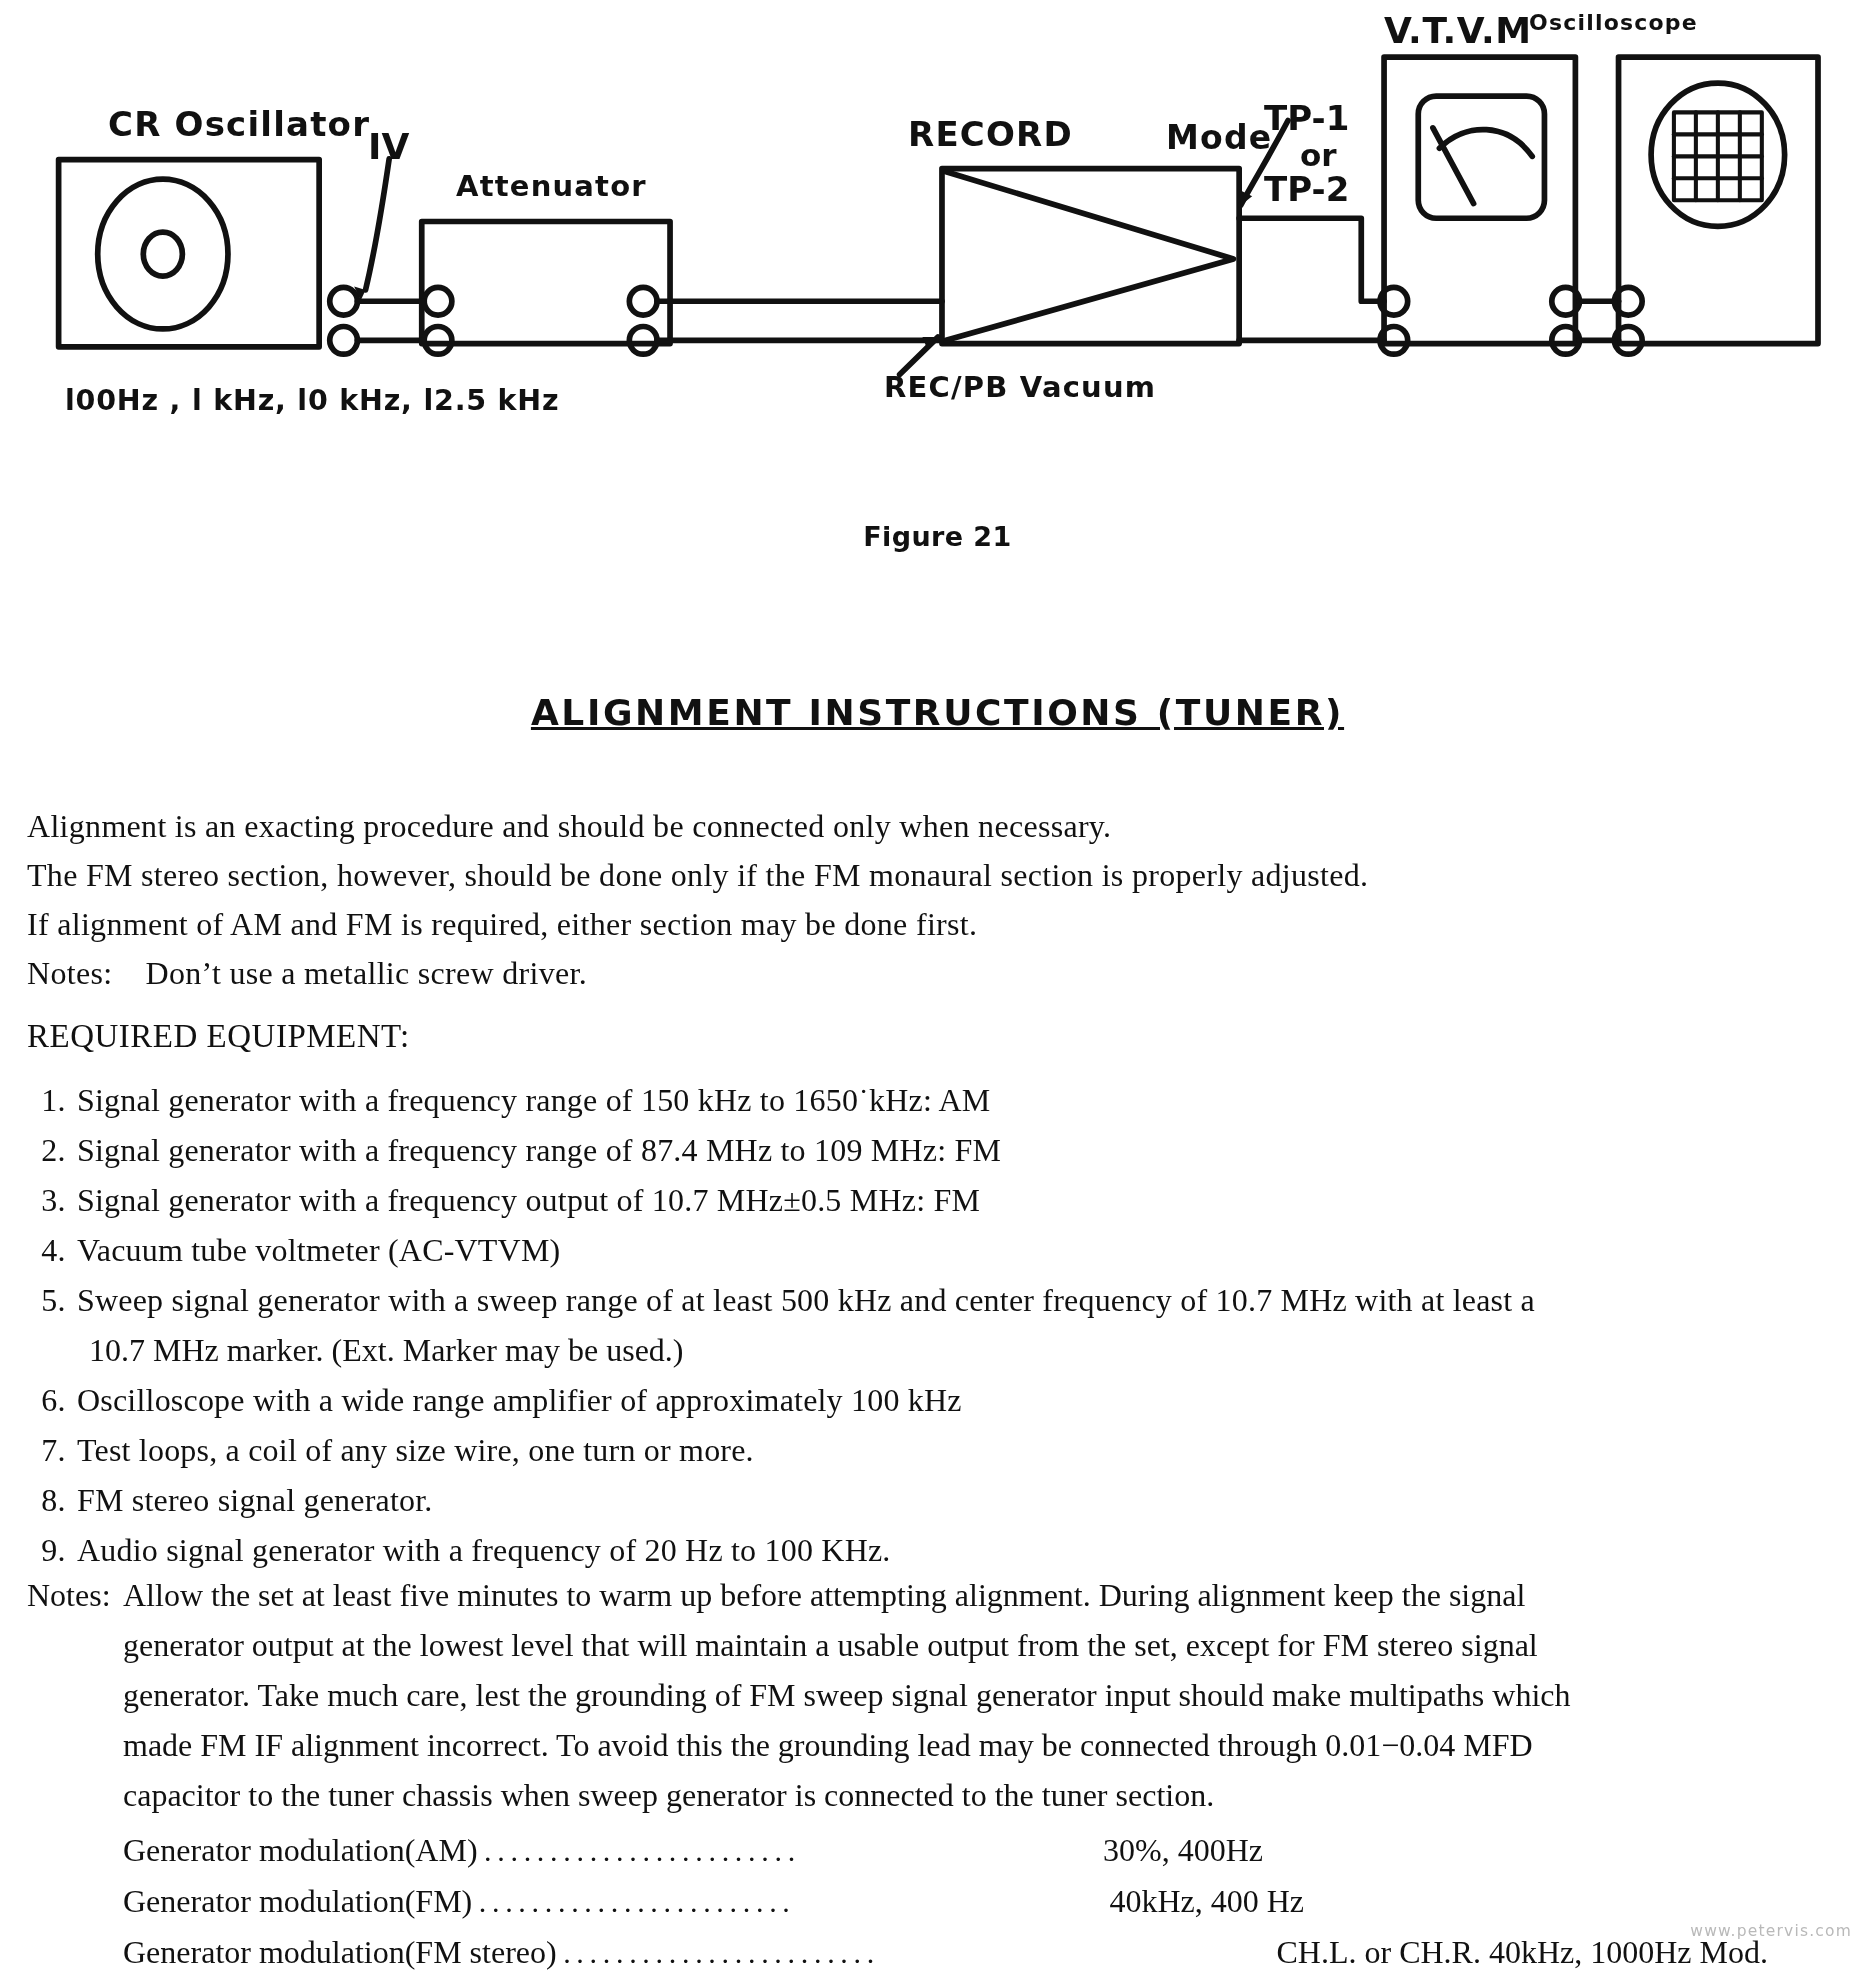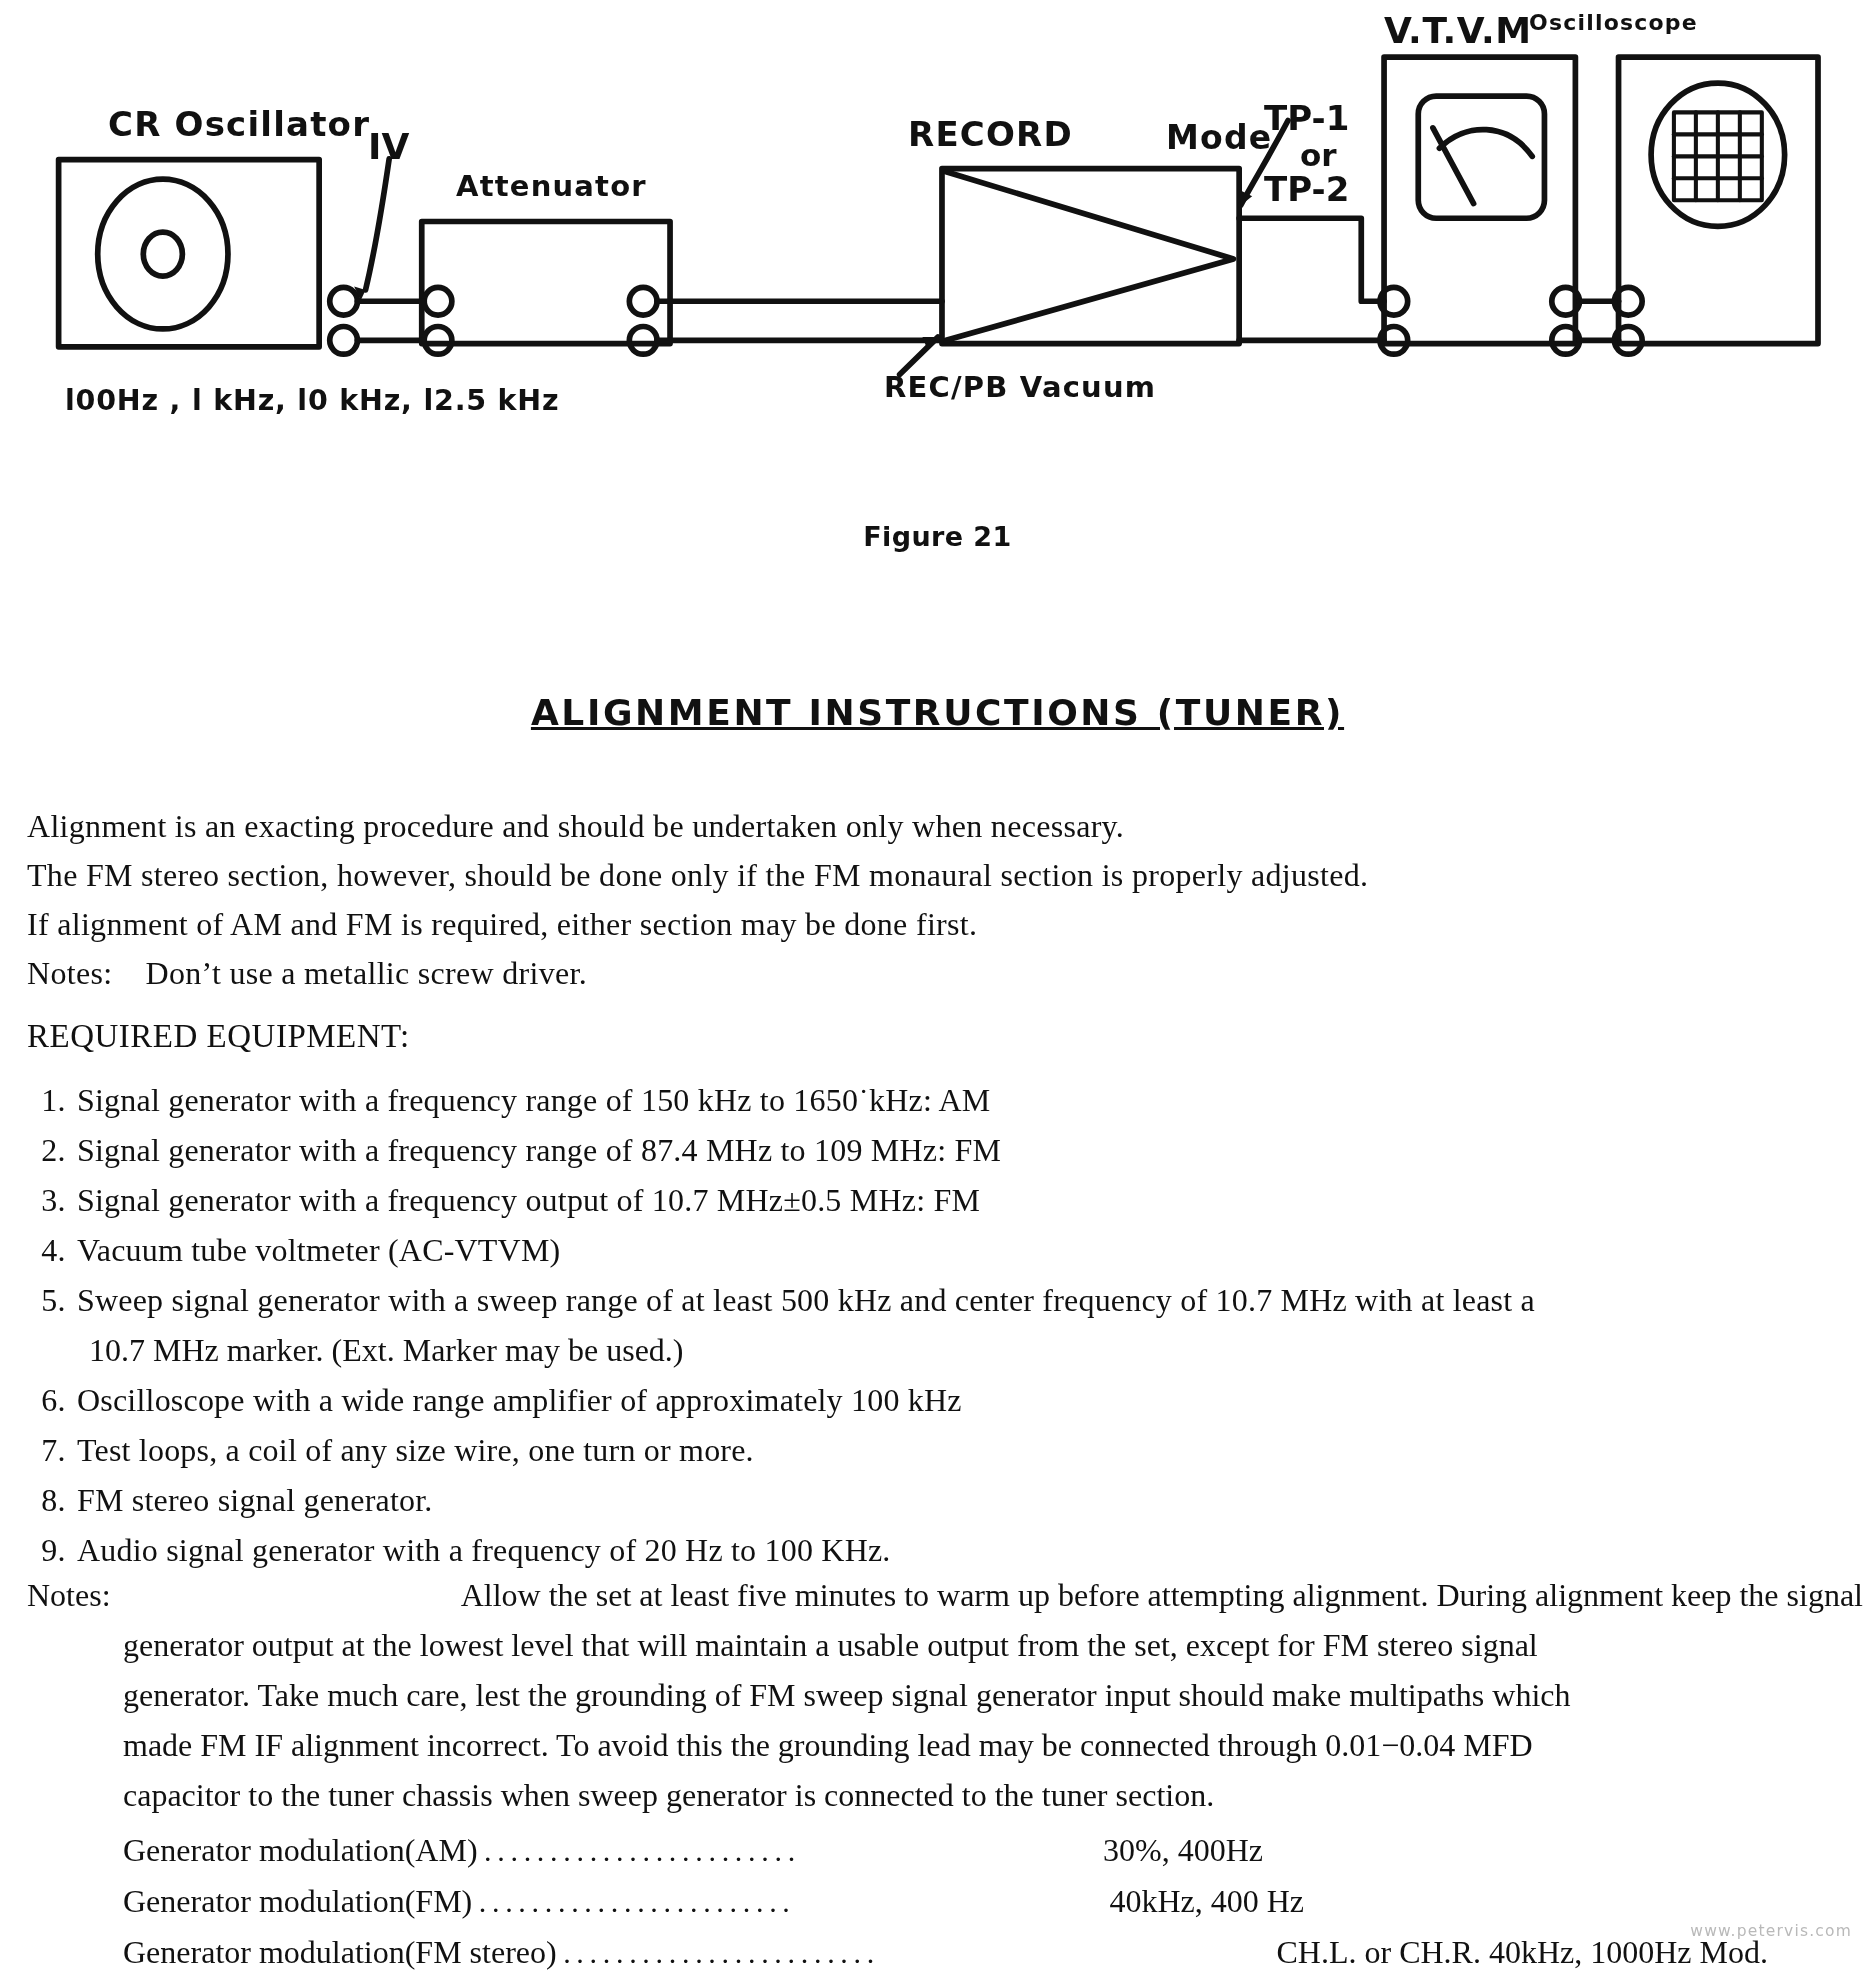--- a/index.html
+++ b/index.html
@@ -133,21 +133,20 @@
   }
   .fn-row {
     display: flex;
   }
   .fn-label {
     flex: 0 0 96px;
     width: 96px;
   }
   .fn-body {
     flex: 1 1 auto;
-    text-align: right;
   }
   .fn-cont {
     padding-left: 96px;
   }
 
   .mod-lines {
     padding-left: 96px;
     padding-top: 4.9px;
   }
   .mod-row {
@@ -286,21 +285,21 @@
   <div class="dg-label" style="left:1529px; top:9.8px; font-size:22px;">Oscilloscope</div>
 </div>
 
 <div id="doc-area">
 
   <div class="fig-caption">Figure 21</div>
 
   <div class="main-heading">ALIGNMENT  INSTRUCTIONS  (TUNER)</div>
 
   <div class="intro-block">
-    <div class="intro-line">Alignment is an exacting procedure and should be undertaken only when necessary.</div>
+    <div class="intro-line">Alignment is an exacting procedure and should be connected only when necessary.</div>
     <div class="intro-line">The FM stereo section, however, should be done only if the FM monaural section is properly adjusted.</div>
     <div class="intro-line">If alignment of AM and FM is required, either section may be done first.</div>
     <div class="notes-short">
       <span>Notes:</span>
       &nbsp;&nbsp;
       <span>Don’t use a metallic screw driver.</span>
     </div>
   </div>
 
   <div class="req-heading">REQUIRED EQUIPMENT:</div>

